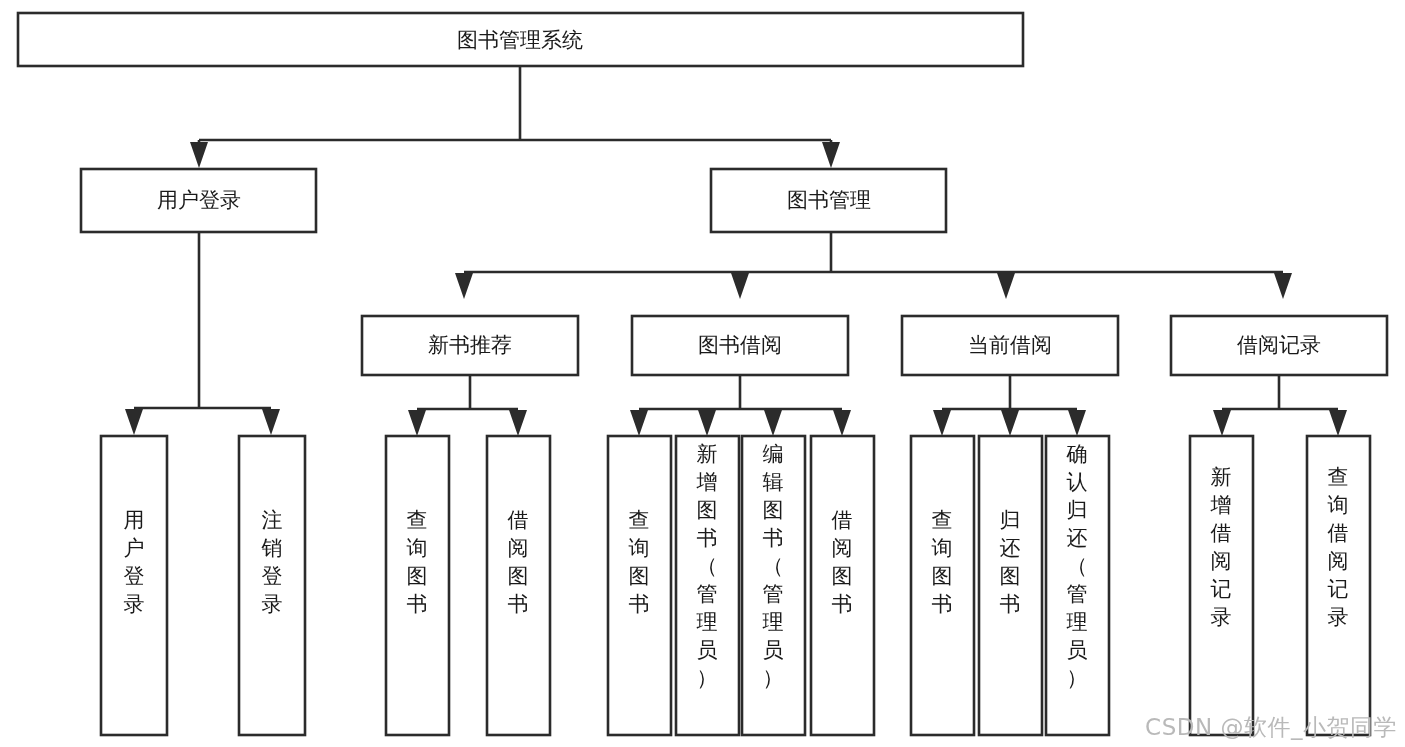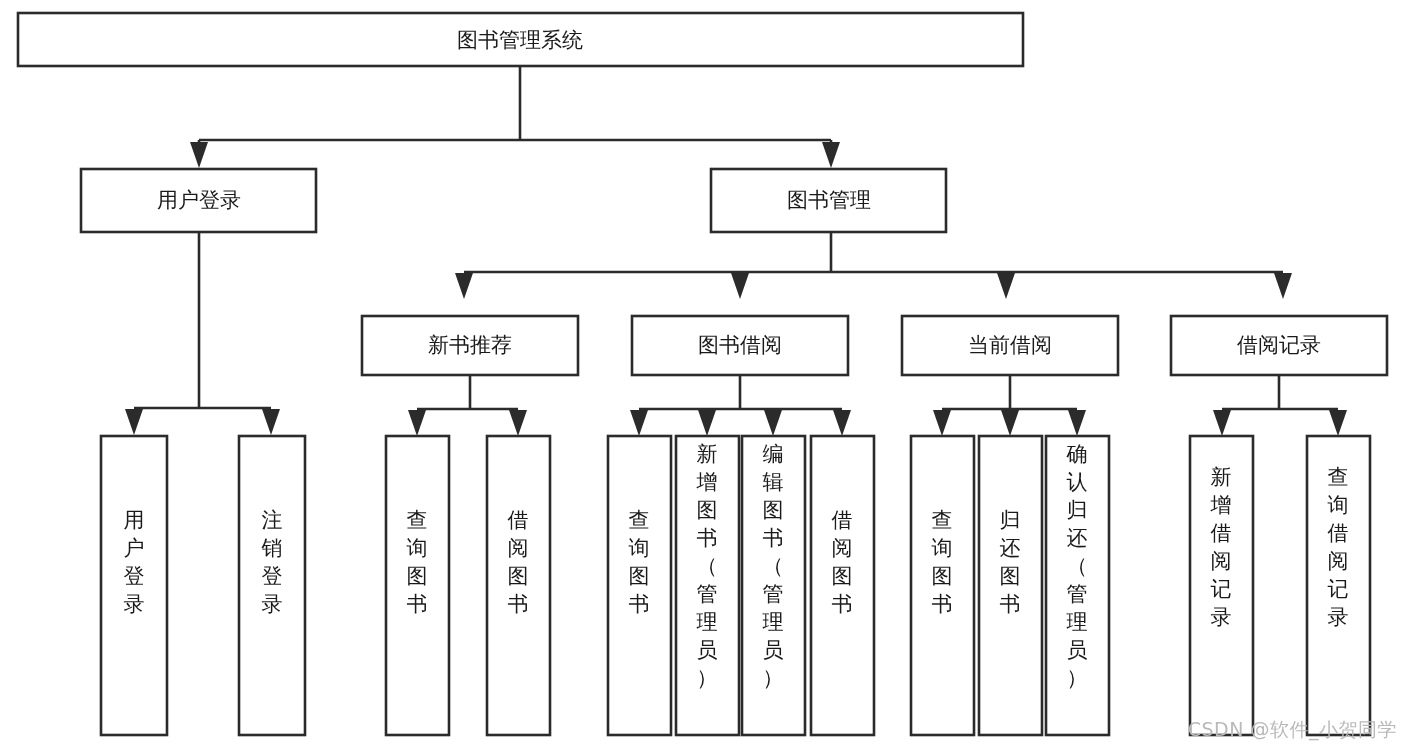--- a/index.html
+++ b/index.html
@@ -52,21 +52,21 @@
   }
   .arrow-head {
     fill: #2b2b2b;
     stroke: none;
   }
   .watermark {
     position: absolute;
     right: 8px;
     bottom: 4px;
     font-family: "DejaVu Sans", "Liberation Sans", sans-serif;
-    font-size: 19px;
+    font-size: 23px;
     color: #b9b9b9;
     white-space: nowrap;
     letter-spacing: 0.5px;
     user-select: none;
   }
 </style>
 </head>
 <body>
 
 <div id="diagram-root">

